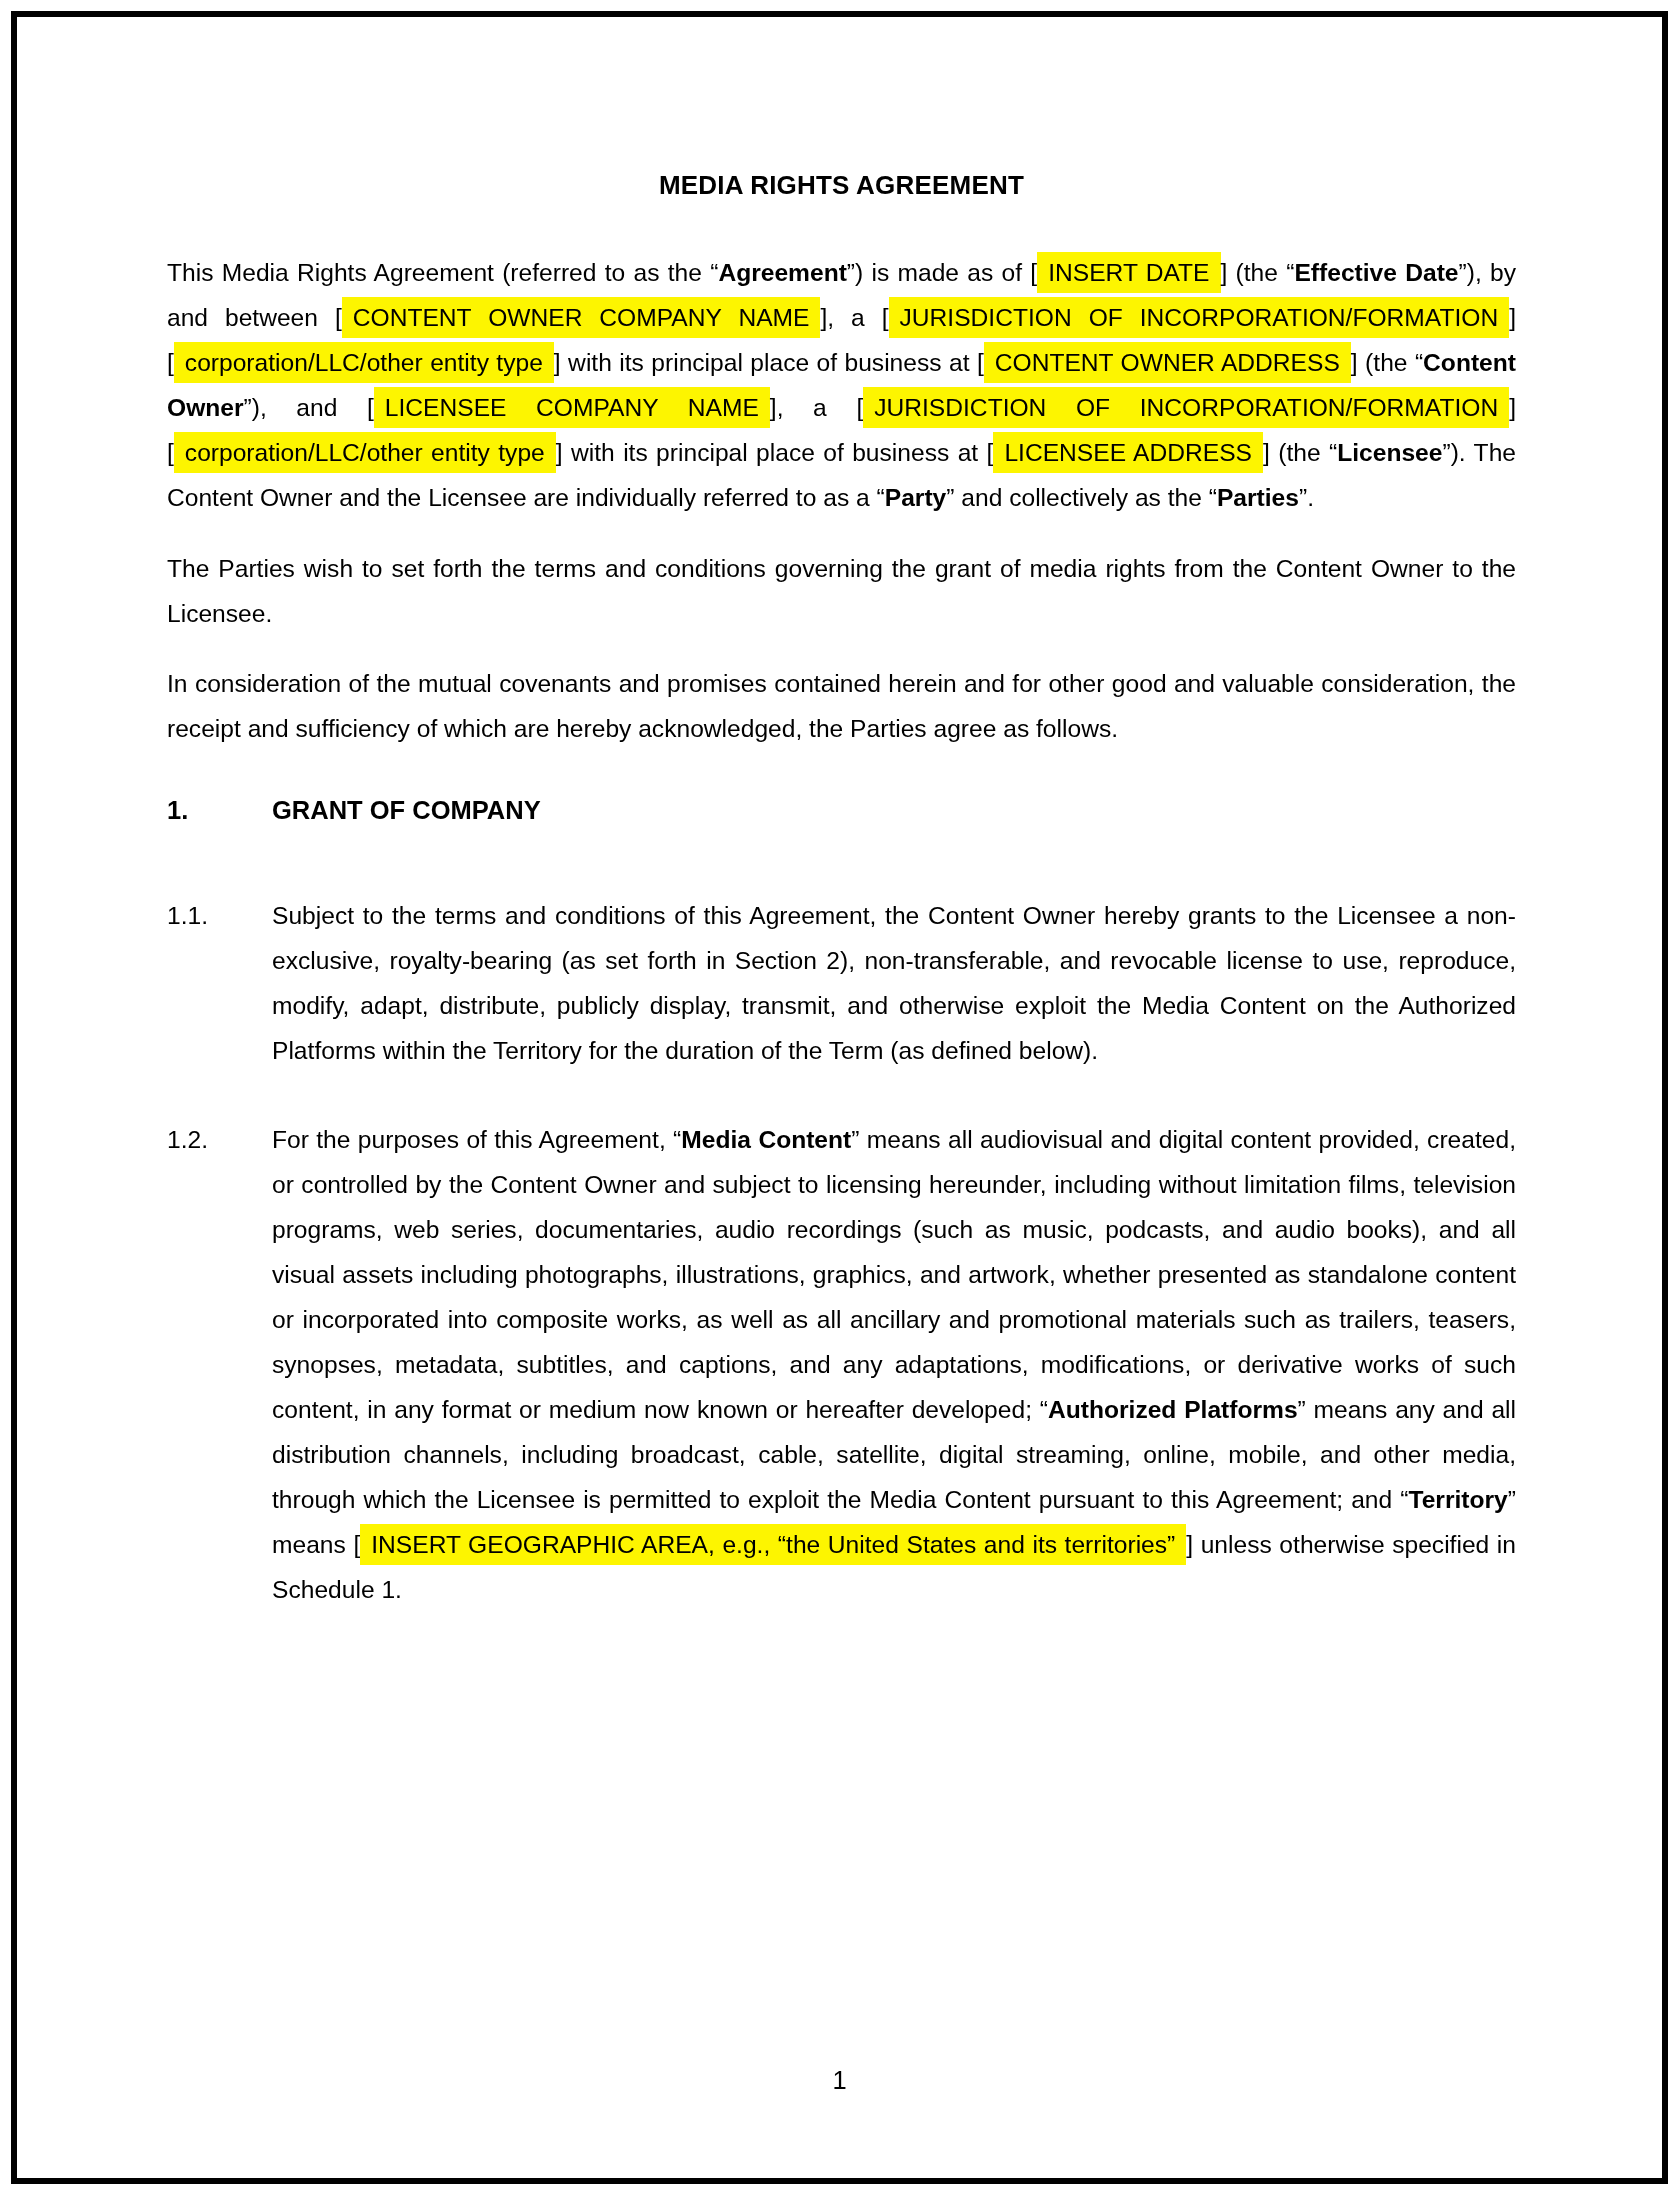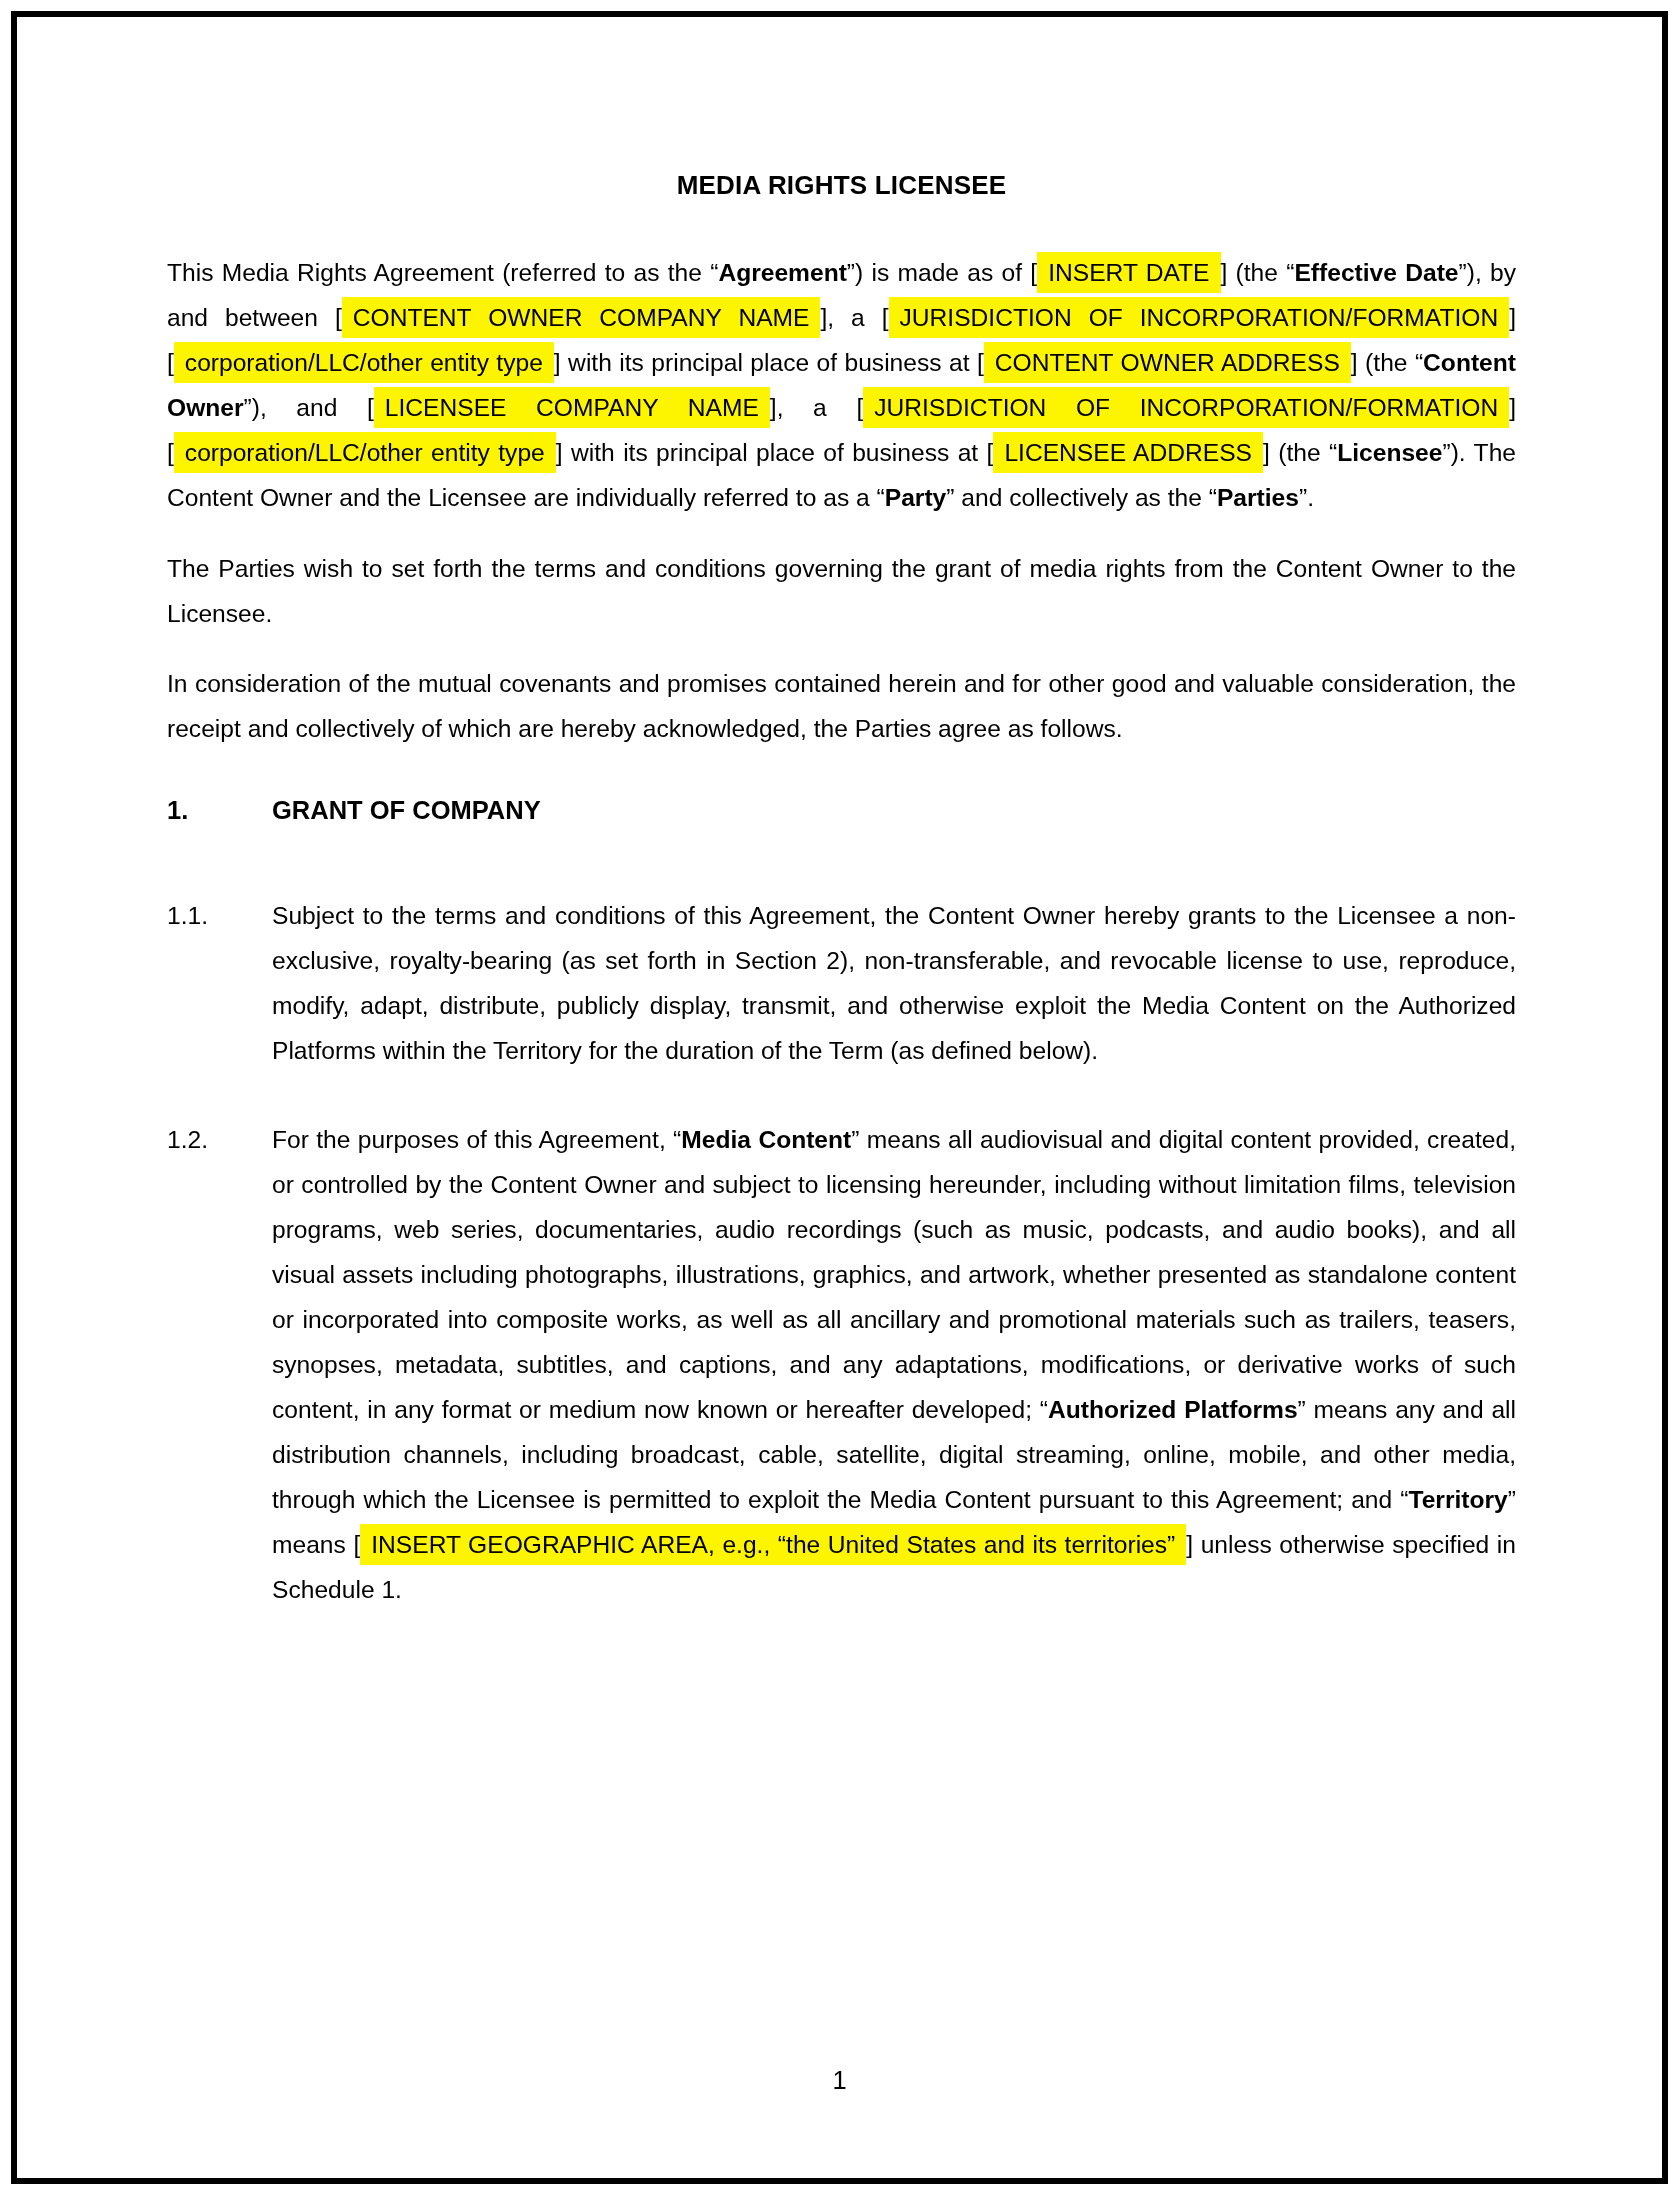--- a/index.html
+++ b/index.html
@@ -60,25 +60,25 @@
     font-size:25.5px;
     line-height:30px;
   }
 </style>
 </head>
 <body>
 
 <div class="sheet">
   <div class="frame"></div>
   <div class="content">
-    <div class="title">MEDIA RIGHTS LICENSEE</div>
+    <div class="title">MEDIA RIGHTS AGREEMENT</div>
     <div>
         <div class="body"><span>This Media Rights Agreement (referred to as the “</span><span class="b">Agreement</span><span>”) is made as of [</span><span class="hl">INSERT DATE</span><span>] (the “</span><span class="b">Effective Date</span><span>”), by and between [</span><span class="hl">CONTENT OWNER COMPANY NAME</span><span>], a [</span><span class="hl">JURISDICTION OF INCORPORATION/FORMATION</span><span>] [</span><span class="hl">corporation/LLC/other entity type</span><span>] with its principal place of business at [</span><span class="hl">CONTENT OWNER ADDRESS</span><span>] (the “</span><span class="b">Content Owner</span><span>”), and [</span><span class="hl">LICENSEE COMPANY NAME</span><span>], a [</span><span class="hl">JURISDICTION OF INCORPORATION/FORMATION</span><span>] [</span><span class="hl">corporation/LLC/other entity type</span><span>] with its principal place of business at [</span><span class="hl">LICENSEE ADDRESS</span><span>] (the “</span><span class="b">Licensee</span><span>”). The Content Owner and the Licensee are individually referred to as a “</span><span class="b">Party</span><span>” and collectively as the “</span><span class="b">Parties</span><span>”.</span></div>
         <div class="body"><span>The Parties wish to set forth the terms and conditions governing the grant of media rights from the Content Owner to the Licensee.</span></div>
-        <div class="body"><span>In consideration of the mutual covenants and promises contained herein and for other good and valuable consideration, the receipt and collectively of which are hereby acknowledged, the Parties agree as follows.</span></div>
+        <div class="body"><span>In consideration of the mutual covenants and promises contained herein and for other good and valuable consideration, the receipt and sufficiency of which are hereby acknowledged, the Parties agree as follows.</span></div>
         <div class="heading"><span class="num b">1.</span><span class="b">GRANT OF COMPANY</span></div>
         <div class="clause"><span class="num">1.1.</span><span>Subject to the terms and conditions of this Agreement, the Content Owner hereby grants to the Licensee a non-exclusive, royalty-bearing (as set forth in Section 2), non-transferable, and revocable license to use, reproduce, modify, adapt, distribute, publicly display, transmit, and otherwise exploit the Media Content on the Authorized Platforms within the Territory for the duration of the Term (as defined below).</span></div>
         <div class="clause"><span class="num">1.2.</span><span>For the purposes of this Agreement, “</span><span class="b">Media Content</span><span>” means all audiovisual and digital content provided, created, or controlled by the Content Owner and subject to licensing hereunder, including without limitation films, television programs, web series, documentaries, audio recordings (such as music, podcasts, and audio books), and all visual assets including photographs, illustrations, graphics, and artwork, whether presented as standalone content or incorporated into composite works, as well as all ancillary and promotional materials such as trailers, teasers, synopses, metadata, subtitles, and captions, and any adaptations, modifications, or derivative works of such content, in any format or medium now known or hereafter developed; “</span><span class="b">Authorized Platforms</span><span>” means any and all distribution channels, including broadcast, cable, satellite, digital streaming, online, mobile, and other media, through which the Licensee is permitted to exploit the Media Content pursuant to this Agreement; and “</span><span class="b">Territory</span><span>” means [</span><span class="hl">INSERT GEOGRAPHIC AREA, e.g., “the United States and its territories”</span><span>] unless otherwise specified in Schedule 1.</span></div>
       </div>
   </div>
   <div class="page-number">1</div>
 </div>
 
 
 </body></html>

